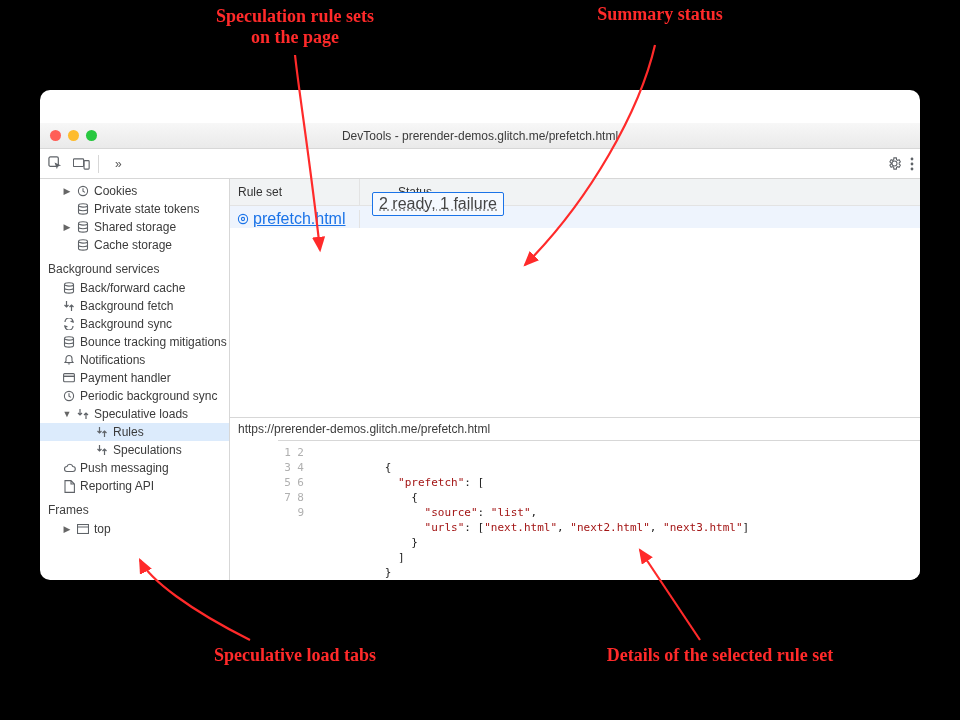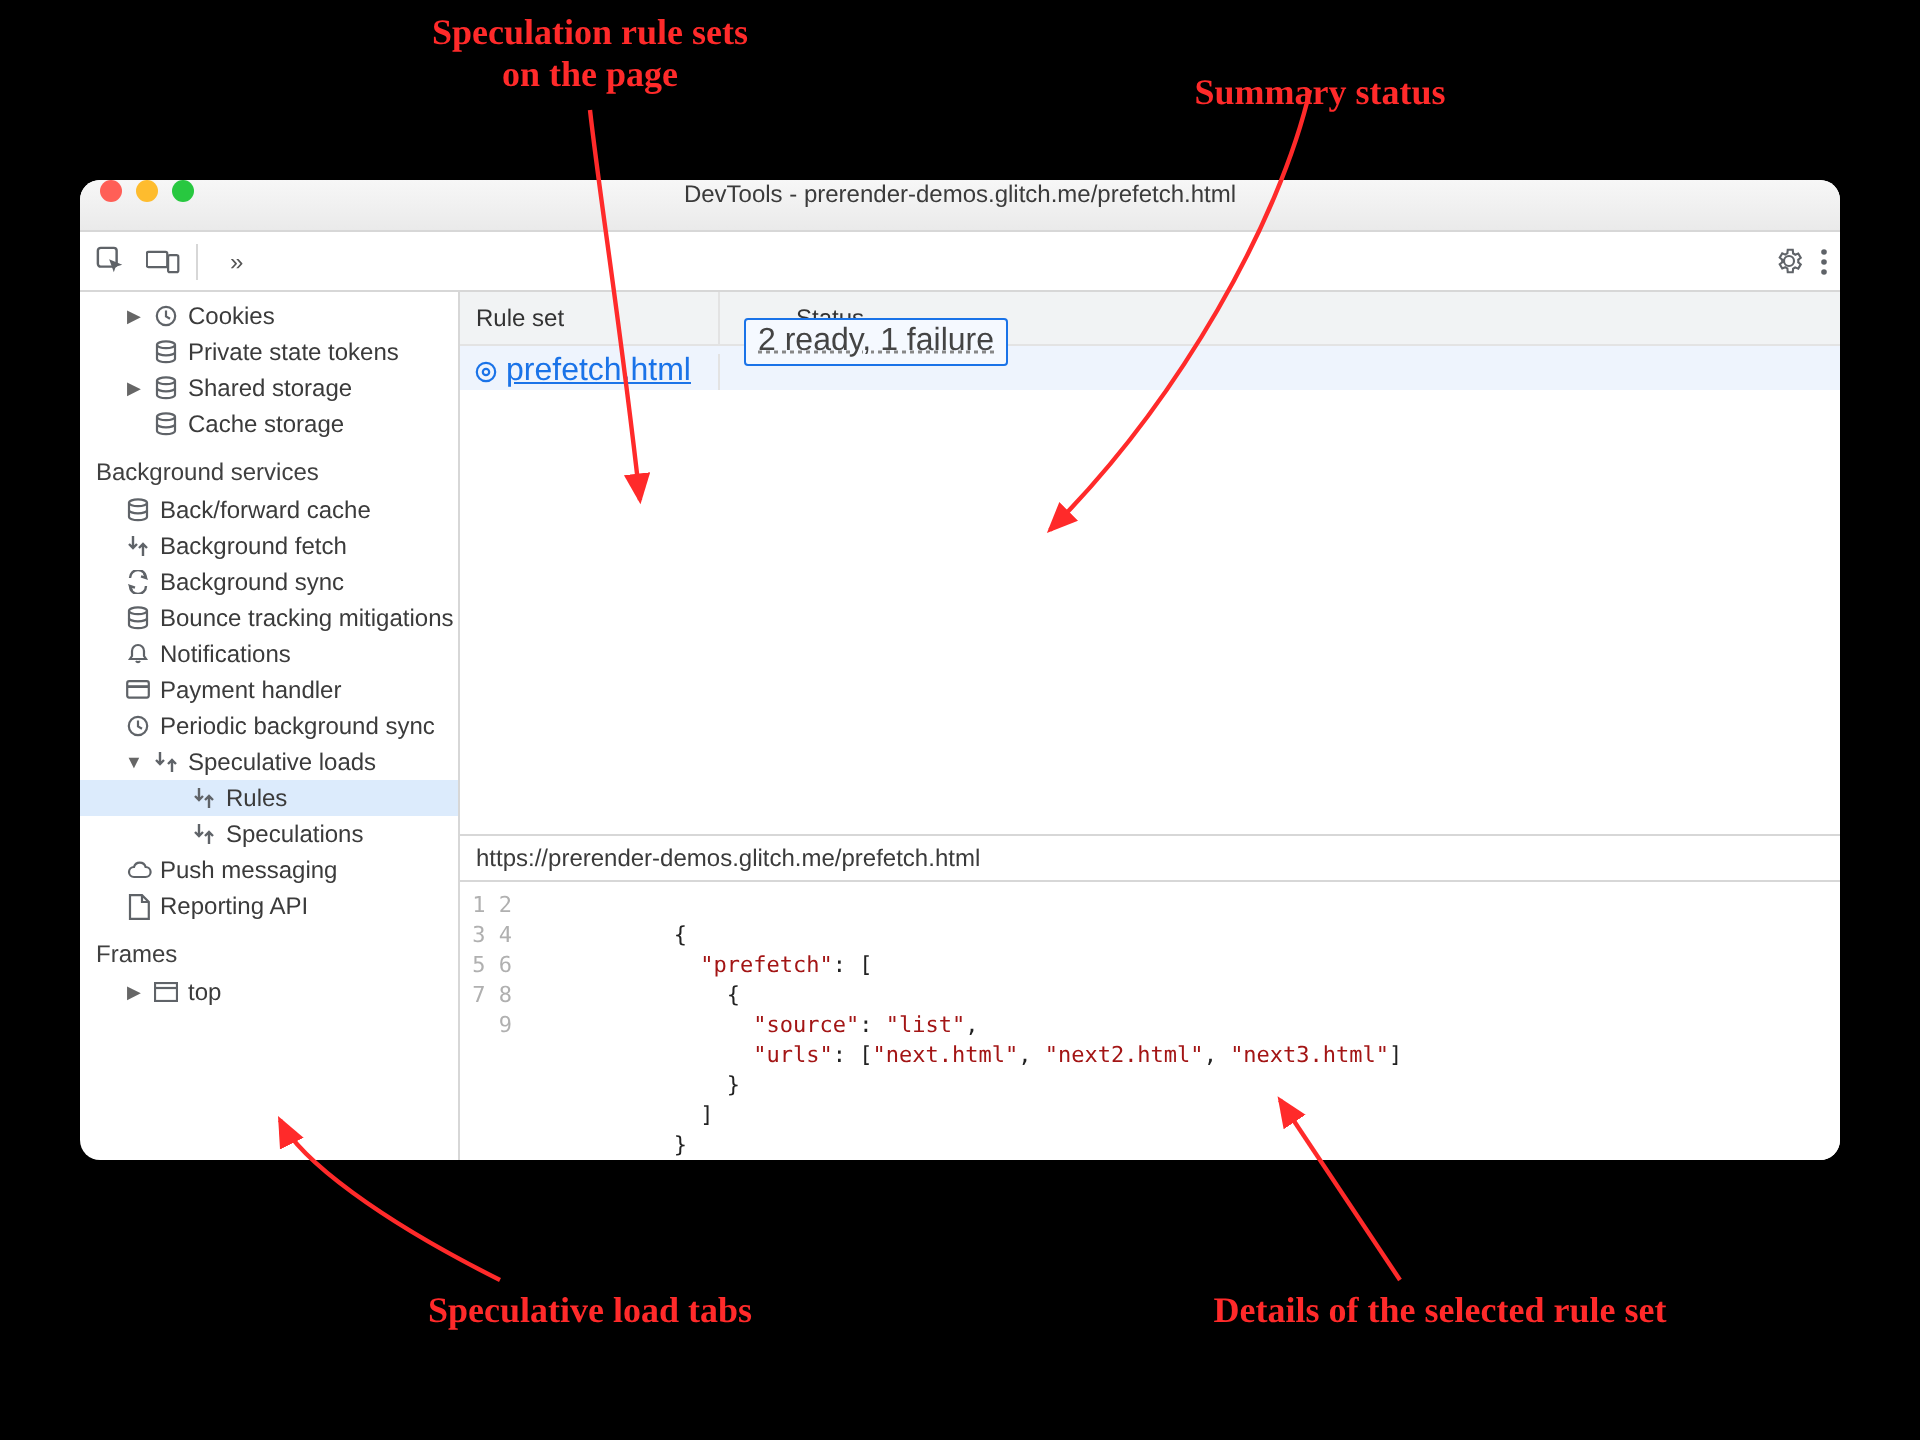--- a/index.html
+++ b/index.html
@@ -1,19 +1,19 @@
 <!DOCTYPE html>
 <html><head>
 <meta charset="utf-8">
 <style>
   * { box-sizing: border-box; margin: 0; padding: 0; }
   html, body { width: 960px; height: 720px; background: #000; font-family: -apple-system, "Helvetica Neue", Arial, sans-serif; overflow: hidden; }
   .stage { position: relative; width: 960px; height: 720px; }
   .window { position: absolute; left: 40px; top: 90px; width: 880px; height: 490px; background: #fff; border-radius: 10px; box-shadow: 0 8px 30px rgba(0,0,0,.5); display: flex; flex-direction: column; overflow: hidden; }
-  .titlebar { height: 26px; background: linear-gradient(#f7f7f7,#eaeaea); border-bottom: 1px solid #d7d7d7; display: flex; padding: 0 10px; font-size: 12px; color: #444; position: relative; }
+  .titlebar { height: 26px; background: linear-gradient(#f7f7f7,#eaeaea); border-bottom: 1px solid #d7d7d7; display: flex; align-items: center; padding: 0 10px; font-size: 12px; color: #444; position: relative; margin-top: 33px; }
   .traffic { display: flex; gap: 7px; }
   .dot { width: 11px; height: 11px; border-radius: 50%; }
   .dot.red { background: #ff5f57; } .dot.yellow { background: #febc2e; } .dot.green { background: #28c840; }
   .wtitle { position: absolute; left: 0; right: 0; text-align: center; pointer-events: none; font-weight: 500; color: #3b3b3b; }
   .tabbar { height: 30px; border-bottom: 1px solid #d7d7d7; display: flex; align-items: stretch; font-size: 12px; color: #555; }
   .tabbar .left-icons { display: flex; align-items: center; padding: 0 2px; }
   .tabbar .icon-btn { width: 26px; height: 30px; display: flex; align-items: center; justify-content: center; cursor: default; }
   .tabbar .tab { padding: 0 10px; display: flex; align-items: center; cursor: default; }
   .tabbar .tab.sel { color: #1967d2; border-bottom: 2px solid #1a73e8; }
   .tabbar .more, .tabbar .right-icons { display: flex; align-items: center; padding: 0 6px; gap: 8px; }
@@ -32,21 +32,21 @@
   .table-head { display: flex; font-size: 12px; color: #333; border-bottom: 1px solid #e3e3e3; background: #f1f3f4; gap: 30px; }
   .col-rule { width: 130px; padding: 6px 8px; border-right: 1px solid #e3e3e3; }
   .col-status { flex: 1; padding: 6px 8px; }
   .table-row { display: flex; font-size: 16px; color: #333; height: 22px; align-items: flex-end; }
   .table-row .col-rule { padding: 0 6px; display: flex; align-items: center; gap: 3px; }
   .table-row .col-status { padding: 12px; display: flex; align-items: center; }
   .link { color: #1a73e8; }
   .status-box { border: 1px solid #1a73e8; padding: 2px 6px; color: #444; border-radius: 2px; background: #f5f9ff; }
   .row-fill { flex: 1; }
   .urlbar { border-top: 1px solid #d7d7d7; font-size: 12px; color: #3b3b3b; padding: 4px 8px; background: #fff; }
-  .codepane { flex: 0 0 140px; display: flex; font-family: Menlo, Consolas, monospace; font-size: 11px; line-height: 15px; border-top: 1px solid #d7d7d7; background: #fff; overflow: auto; }
+  .codepane { flex: 0 0 140px; display: flex; font-family: Menlo, Consolas, monospace; font-size: 11px; line-height: 15px; border-top: 1px solid #d7d7d7; background: #fff; overflow: auto; margin-left: 48px; }
   .gutter { width: 34px; text-align: right; color: #b0b0b0; padding: 4px 8px 4px 4px; user-select: none; }
   .code { padding: 4px 0; white-space: pre; color: #222; }
   .tok-s { color: #a31515; }
   
   .anno { position: absolute; font-family: "Comic Sans MS", "Marker Felt", cursive; color: #ff2a2a; font-size: 18px; font-weight: 600; line-height: 1.15; text-align: center; pointer-events: none; }
   svg.overlay { position: absolute; left: 0; top: 0; width: 960px; height: 720px; pointer-events: none; }
 </style>
 </head>
 <body>
 
@@ -313,21 +313,21 @@
              ]
            }
 </div>
         </div>
       </div>
     </div>
   </div>
 
   <div class="anno" style="left:180px; top:6px; width:230px"><span style="white-space:pre-line">Speculation rule sets
 on the page</span></div>
-  <div class="anno" style="left:560px; top:36px; width:200px"><span>Summary status</span></div>
+  <div class="anno" style="left:560px; top:4px; width:200px"><span>Summary status</span></div>
   <div class="anno" style="left:170px; top:645px; width:250px"><span>Speculative load tabs</span></div>
   <div class="anno" style="left:550px; top:645px; width:340px"><span>Details of the selected rule set</span></div>
 
   <svg class="overlay">
     <defs>
       <marker id="ah" markerWidth="8" markerHeight="8" refX="6" refY="3" orient="auto">
         <path d="M0,0 L7,3 L0,6 Z" fill="#ff2a2a"></path>
       </marker>
     </defs>
 

